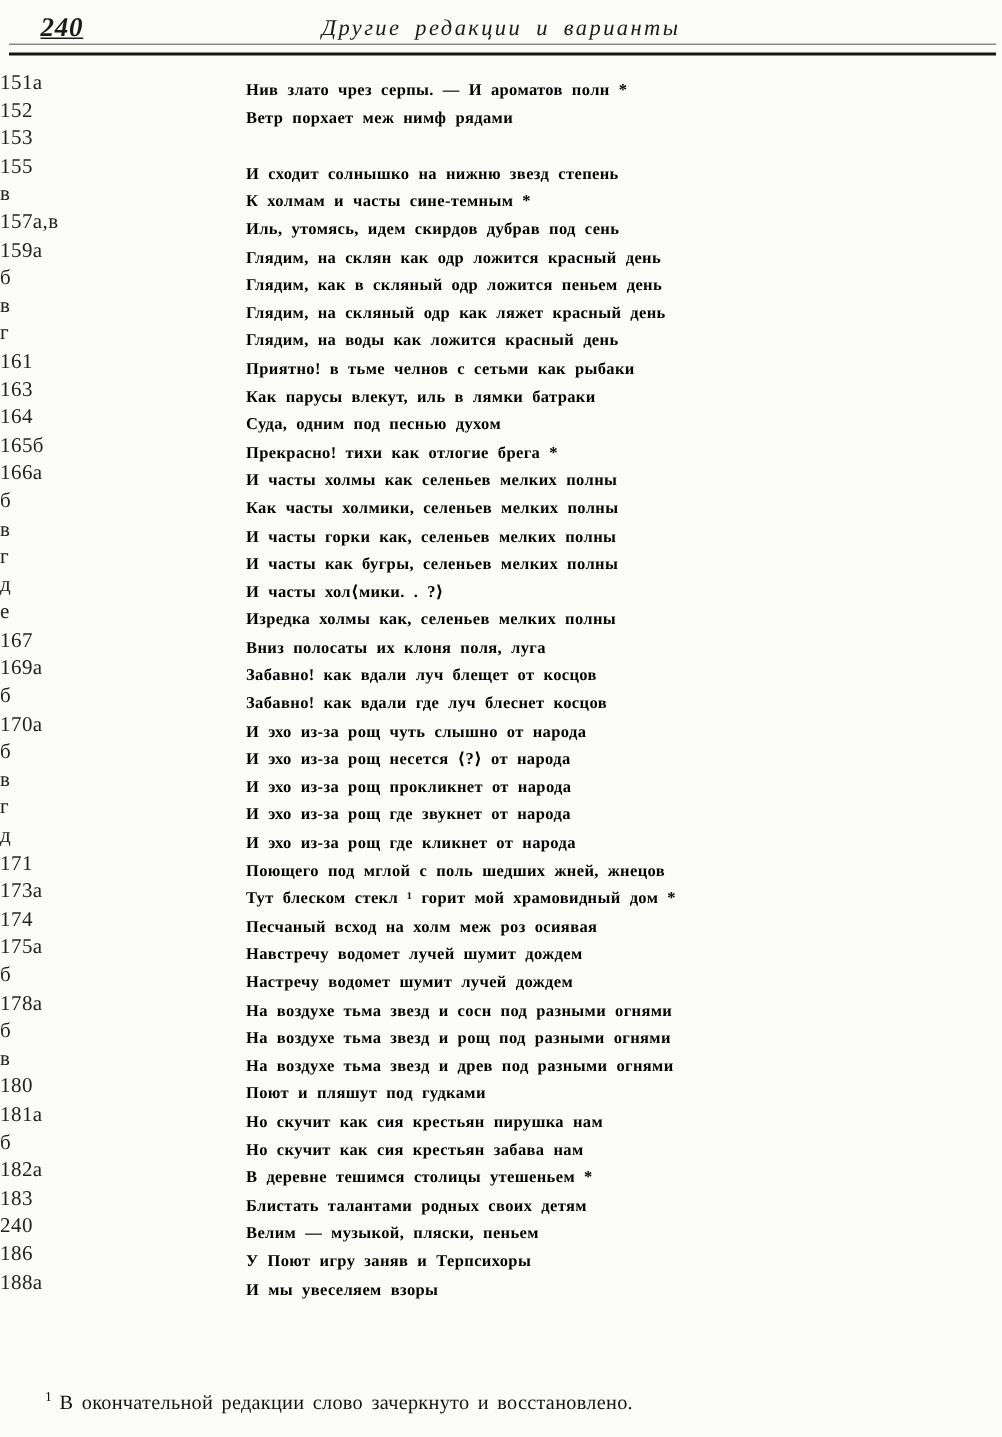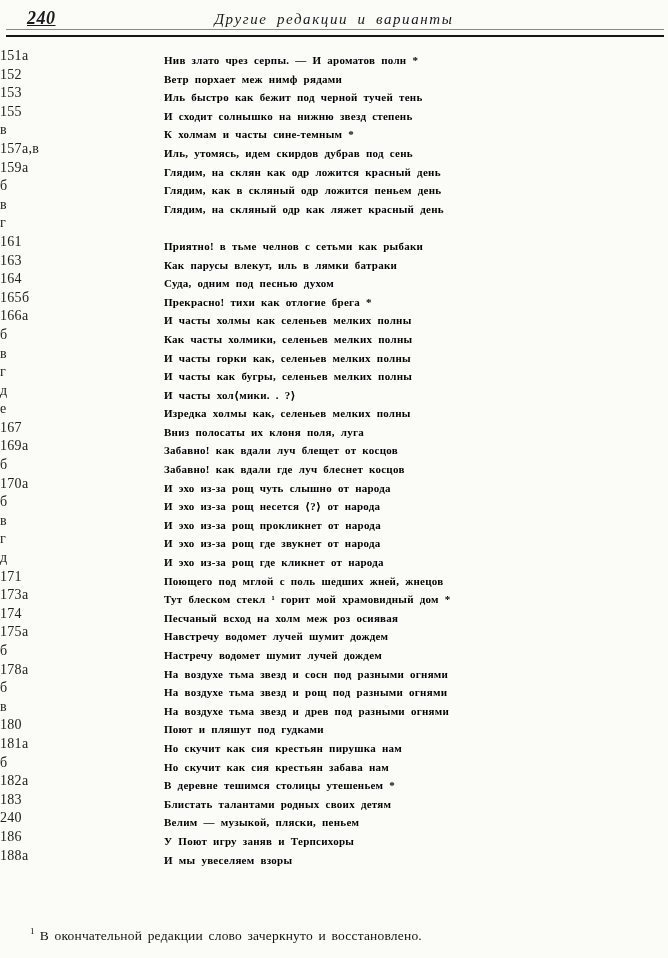--- a/index.html
+++ b/index.html
@@ -105,21 +105,20 @@
     <div class="verse-line">
       <span class="line-num">151а</span>
       <span class="line-text">Нив злато чрез серпы. — И ароматов полн *</span>
     </div>
     <div class="verse-line">
       <span class="line-num">152</span>
       <span class="line-text">Ветр порхает меж нимф рядами</span>
     </div>
     <div class="verse-line">
       <span class="line-num">153</span>
-      <span class="line-text">Иль быстро как бежит под черной тучей тень</span>
     </div>
     <div class="verse-line">
       <span class="line-num">155</span>
       <span class="line-text">И сходит солнышко на нижню звезд степень</span>
     </div>
     <div class="verse-line">
       <span class="line-num">в</span>
       <span class="line-text">К холмам и часты сине-темным *</span>
     </div>
     <div class="verse-line">
@@ -133,20 +132,21 @@
     <div class="verse-line">
       <span class="line-num">б</span>
       <span class="line-text">Глядим, как в скляный одр ложится пеньем день</span>
     </div>
     <div class="verse-line">
       <span class="line-num">в</span>
       <span class="line-text">Глядим, на скляный одр как ляжет красный день</span>
     </div>
     <div class="verse-line">
       <span class="line-num">г</span>
+      <span class="line-text">Глядим, на воды как ложится красный день</span>
     </div>
     <div class="verse-line">
       <span class="line-num">161</span>
       <span class="line-text">Приятно! в тьме челнов с сетьми как рыбаки</span>
     </div>
     <div class="verse-line">
       <span class="line-num">163</span>
       <span class="line-text">Как парусы влекут, иль в лямки батраки</span>
     </div>
     <div class="verse-line">

